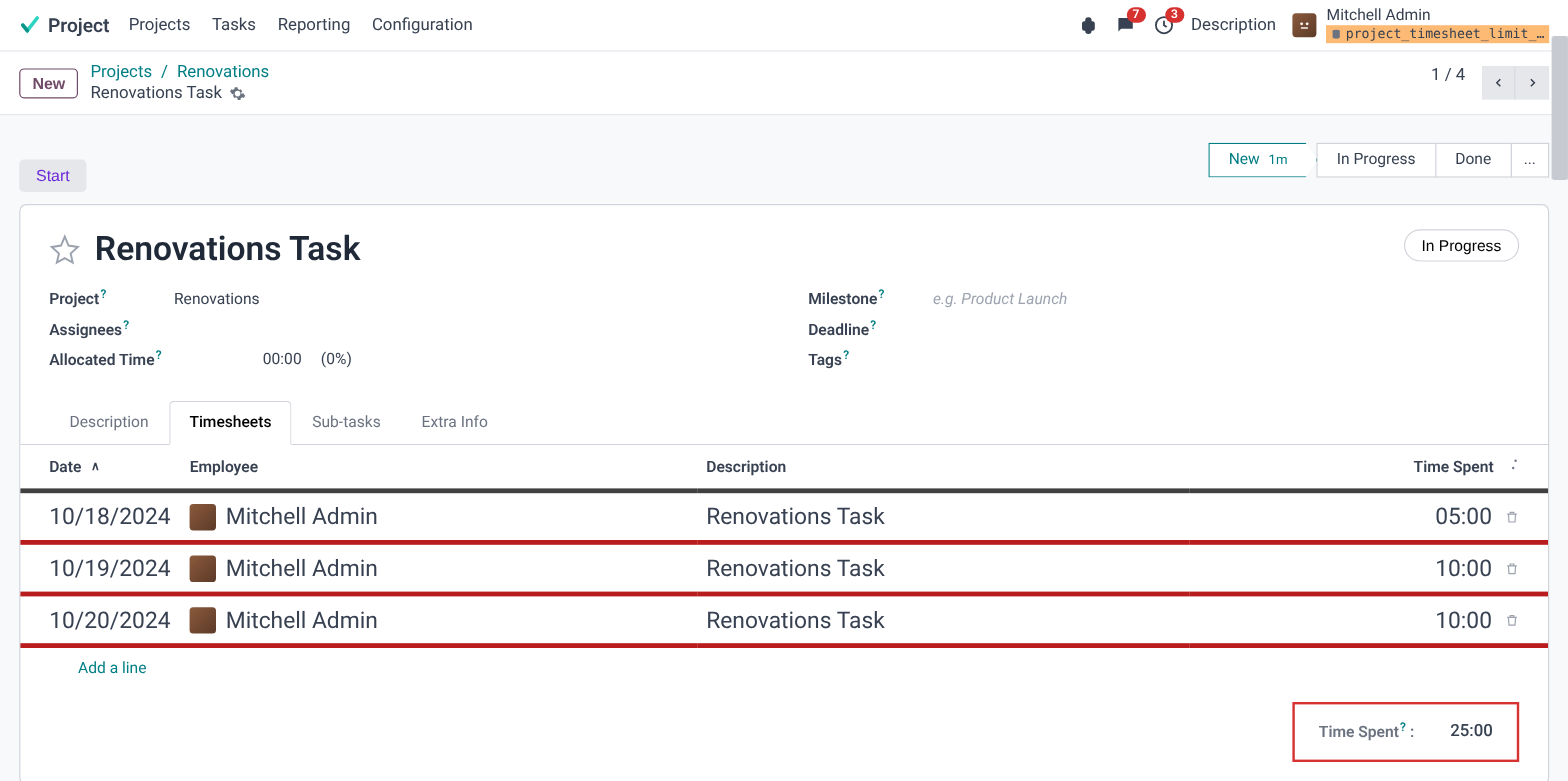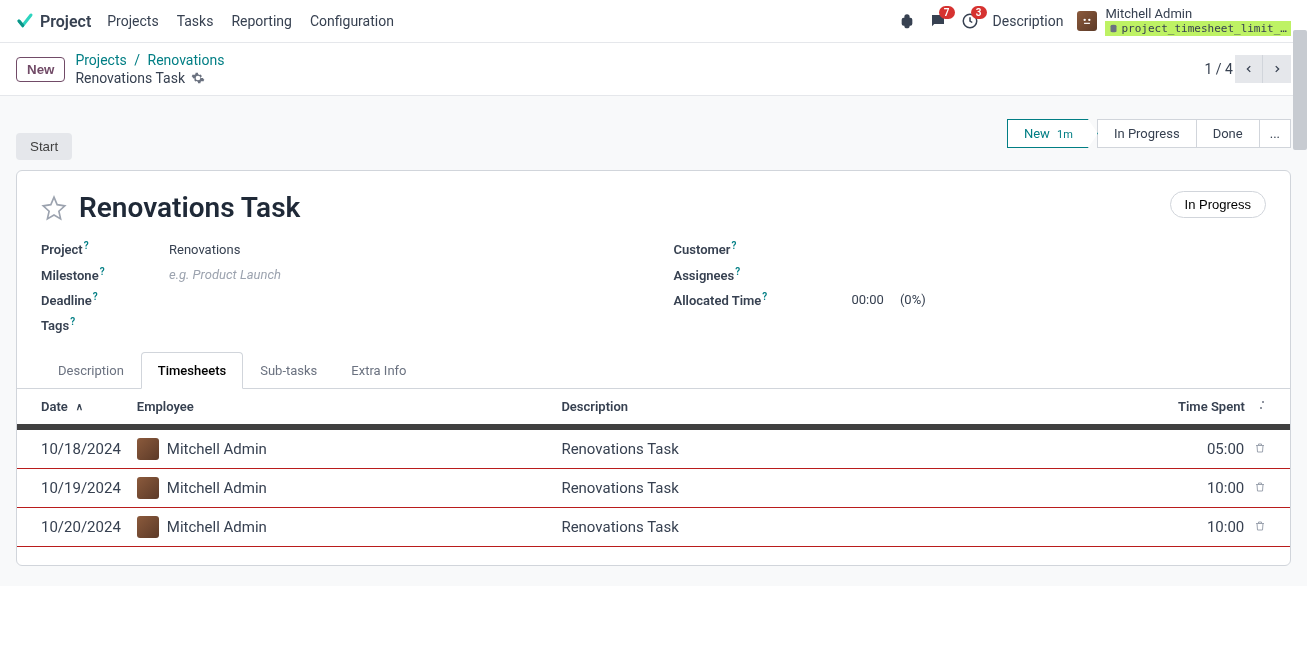--- a/index.html
+++ b/index.html
@@ -10,68 +10,68 @@
     .brand { display: flex; align-items: center; gap: 6px; font-weight: 600; font-size: 16px; }
     .brand-icon { width: 18px; height: 18px; }
     .nav-menu { display: flex; gap: 18px; }
     .nav-menu a { color: #374151; text-decoration: none; cursor: pointer; }
     .nav-right { display: flex; align-items: center; gap: 14px; }
     .icon-btn { position: relative; cursor: pointer; display: flex; align-items: center; }
     .badge { position: absolute; top: -6px; right: -8px; background: #d63230; color: #fff; border-radius: 10px; font-size: 10px; padding: 1px 5px; font-weight: 600; }
     .company { font-size: 14px; }
     .user { display: flex; align-items: center; gap: 8px; }
     .avatar { width: 20px; height: 20px; border-radius: 3px; background: linear-gradient(135deg,#8b5a3c,#5c3a28); display:flex;align-items:center;justify-content:center; }
-    .code-tag { background: #bef264; font-family: monospace; font-size: 11px; padding: 1px 4px; display:flex; align-items:center; gap:3px;justify-content:flex-end; }
+    .code-tag { background: #fdba74; font-family: monospace; font-size: 11px; padding: 1px 4px; display:flex; align-items:center; gap:3px;justify-content:flex-end; }
     
     .subheader { display: flex; align-items: center; justify-content: space-between; padding: 8px 16px; }
     .breadcrumb-area { display: flex; align-items: center; gap: 10px; }
     .new-btn { border: 1px solid #714b67; color: #714b67; background: #fff; padding: 4px 10px; border-radius: 4px; font-weight: 600; cursor: pointer; }
     .crumbs { line-height: 1.3; }
     .crumbs a { color: #017e84; text-decoration: none; }
     .crumbs .sep { color: #017e84; margin: 0 4px; }
     .crumbs-row2 { display: flex; align-items: center; gap: 6px; }
-    .pager { display: flex; align-items: center; gap: 2px; }
+    .pager { display: flex; gap: 14px; }
     .pager-btns { display: flex; }
     .pager-btn { width: 28px; height: 28px; background: #e5e7eb; display: flex; align-items: center; justify-content: center; cursor: pointer; border-right: 1px solid #d1d5db; }
     .pager-btn:last-child { border-right: none; }
     
     .content-wrap { padding: 10px 16px 20px; background:#f8f9fa; border-top:1px solid #e5e7eb;}
     .status-bar { display: flex; justify-content: space-between; align-items: center; margin-bottom: 0; padding-bottom:10px;}
-    .start-btn { background: #e5e7eb; border: none; padding: 6px 14px; border-radius: 4px; font-weight: 500; cursor: pointer; color:#404040;margin-top:27px;}
+    .start-btn { background: #e5e7eb; border: none; padding: 6px 14px; border-radius: 4px; font-weight: 500; cursor: pointer; color:#6d28d9;margin-top:27px;}
     .stages { display: flex; align-items: center; }
     .stage { padding: 6px 16px; background: #fff; border: 1px solid #d1d5db; cursor: pointer; font-size: 13px; position: relative; margin-left:-1px;}
     .stage.active { border-color: #017e84; color: #017e84; background:#fff; z-index:1; }
     .stage.active .duration { font-size: 11px; color: #017e84; margin-left: 4px; }
     .stage-arrow { clip-path: polygon(0 0, calc(100% - 10px) 0, 100% 50%, calc(100% - 10px) 100%, 0 100%); padding-right:24px; }
     .stage-more { padding: 6px 10px; }
     
     .card { background: #fff; border: 1px solid #d1d5db; border-radius: 6px; padding: 20px 24px 18px; }
     .card-head { display: flex; justify-content: space-between; align-items: flex-start; }
     .title-row { display: flex; align-items: center; gap: 12px; margin-bottom: 16px; }
     .star { width: 26px; height: 26px; color: #9ca3af; cursor: pointer; }
     .task-title { font-size: 28px; font-weight: 600; color: #1f2937; }
     .inprog-pill { border: 1px solid #d1d5db; border-radius: 16px; padding: 5px 14px; font-size: 13px; font-weight:500; cursor: pointer; background:#fff;}
     
     .fields { display: grid; grid-template-columns: 1fr 1fr; gap: 8px 40px; margin-bottom: 18px; }
     .field { display: flex; align-items: center; }
-    .field-label { width: 128px; font-weight: 600; font-size: 13px; position: relative; }
+    .field-label { width: 104px; font-weight: 600; font-size: 13px; position: relative; }
     .help { color: #017e84; font-size: 10px; margin-left: 1px; vertical-align: super; }
     .field-value { color: #374151; font-size: 13px; }
     .placeholder { color: #9ca3af; font-style: italic; }
     .alloc { display: flex; gap: 16px; margin-left: 48px; }
     
     .tabs { display: flex; border-bottom: 1px solid #d1d5db; margin: 0 -24px; padding: 0 24px;}
     .tab { padding: 10px 16px; cursor: pointer; color: #6b7280; font-size: 13px; border:1px solid transparent; margin-bottom:-1px;}
     .tab.active { color: #000000; font-weight: 500; border:1px solid #d1d5db; border-bottom:1px solid #fff; background:#fff; border-radius:4px 4px 0 0;}
     
     .table { width: calc(100% + 48px); margin: 0 -24px; border-collapse: collapse;}
-    .table th { text-align: left; padding: 10px 8px; font-weight: 600; font-size: 13px; border-bottom: 6px solid #404040; background:#fff;}
+    .table th { text-align: left; padding: 10px 8px; font-weight: 600; font-size: 13px; border-bottom: 4px solid #404040; background:#fff;}
     .table th:first-child { padding-left: 24px; }
     .table th:last-child { padding-right: 24px; }
-    .table td { padding: 8px 8px; border-bottom: 1px solid #b91c1c; font-size: 15px; }
+    .table td { padding: 8px 8px; border-bottom: 4px solid #b91c1c; font-size: 19px; }
     .table td:first-child { padding-left: 24px; }
     .table td:last-child { padding-right: 24px; }
     .th-date { display: flex; align-items: center; gap: 8px; }
     .sort-icon { font-size: 10px; }
     .th-time { text-align: right !important; }
     .td-time { text-align: right; }
     .emp-cell { display: flex; align-items: center; gap: 8px; }
     .row-avatar { width: 22px; height: 22px; border-radius: 3px; background: linear-gradient(135deg,#8b5a3c,#5c3a28); }
     .trash { color: #9ca3af; cursor: pointer; margin-left: 6px; font-size:13px;}
     .adjust { color: #6b7280; cursor: pointer; margin-left: 6px; }
@@ -201,24 +201,20 @@
           </svg>
         <h1 class="task-title">Renovations Task</h1>
       </div>
       <button class="inprog-pill">In Progress</button>
     </div>
 
     <div class="fields">
       <div class="field">
         <span class="field-label"><span>Project</span><span class="help">?</span></span>
         <span class="field-value">Renovations</span>
-      </div>
-      <div class="field">
-        <span class="field-label"><span>Customer</span><span class="help">?</span></span>
-        <span class="field-value"></span>
       </div>
       <div class="field">
         <span class="field-label"><span>Milestone</span><span class="help">?</span></span>
         <span class="field-value placeholder">e.g. Product Launch</span>
       </div>
       <div class="field">
         <span class="field-label"><span>Assignees</span><span class="help">?</span></span>
         <span class="field-value"></span>
       </div>
       <div class="field">
@@ -299,17 +295,24 @@
                 <span>Mitchell Admin</span>
               </span>
             </td>
             <td>Renovations Task</td>
             <td class="td-time">10:00 <span class="trash"><svg width="12" height="12" viewBox="0 0 24 24" fill="none" stroke="#9ca3af" stroke-width="2">
                   <path d="M4 7h16M9 7V4h6v3M6 7l1 13h10l1-13"></path>
                 </svg></span></td>
           </tr>
         </tbody>
     </table>
-
+    <div class="add-line">Add a line</div>
+
+    <div class="totals">
+      <div class="totals-box">
+        <span class="totals-label"><span>Time Spent</span><span class="help">?</span> <span>:</span></span>
+        <span class="totals-val">25:00</span>
+      </div>
+    </div>
   </div>
 </div>
 
 <div class="scrollbar"></div>
 
 </body></html>

